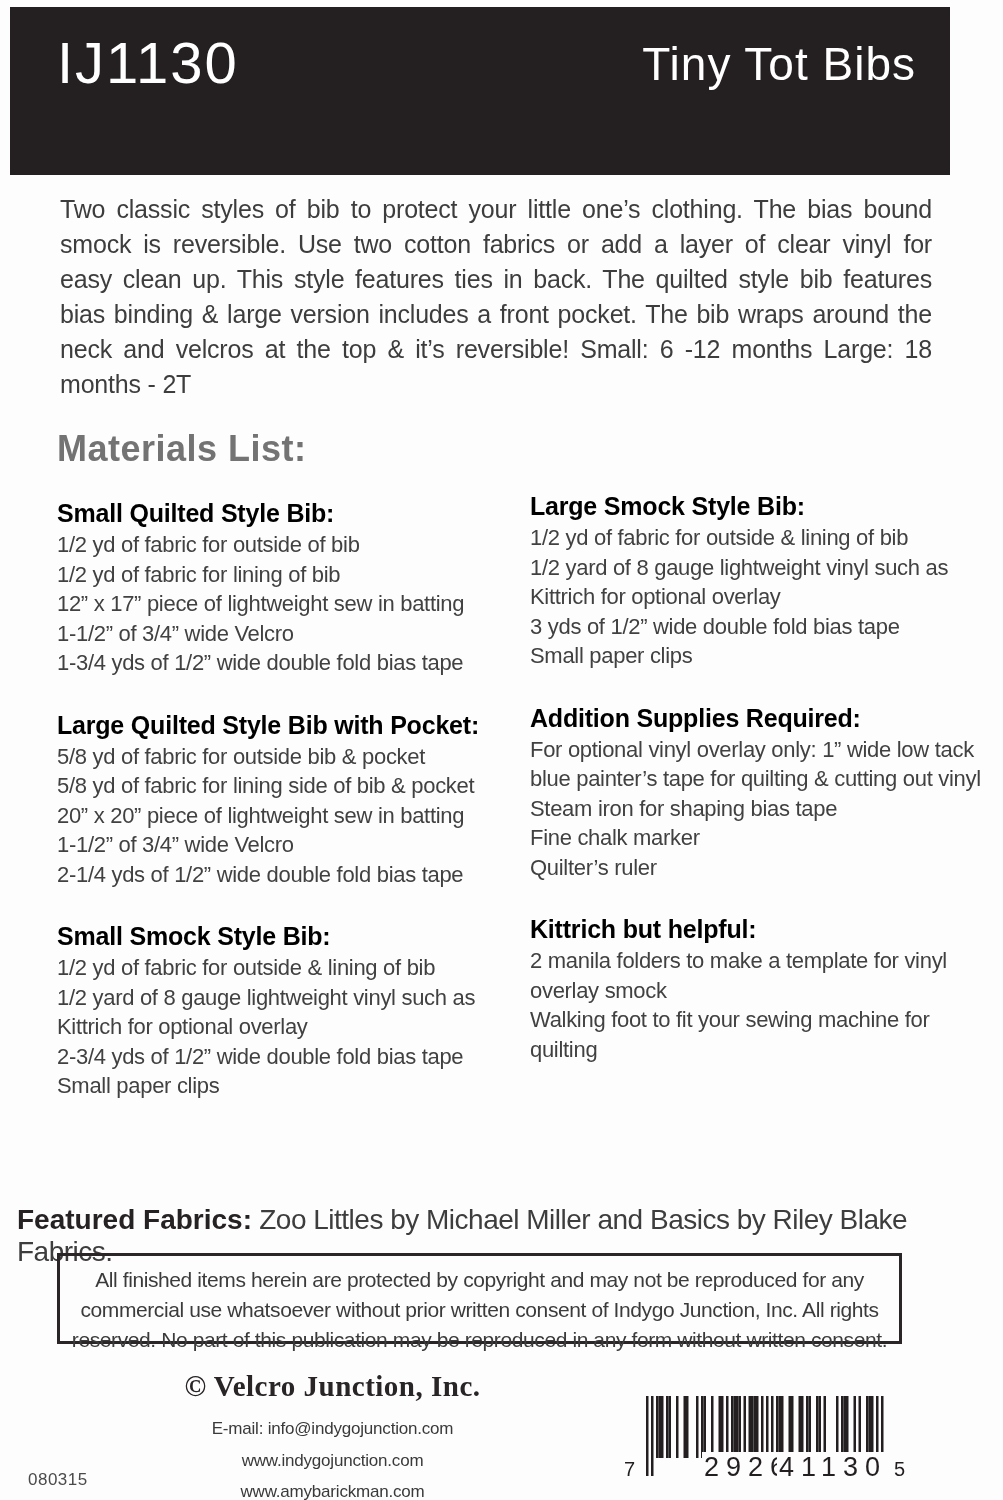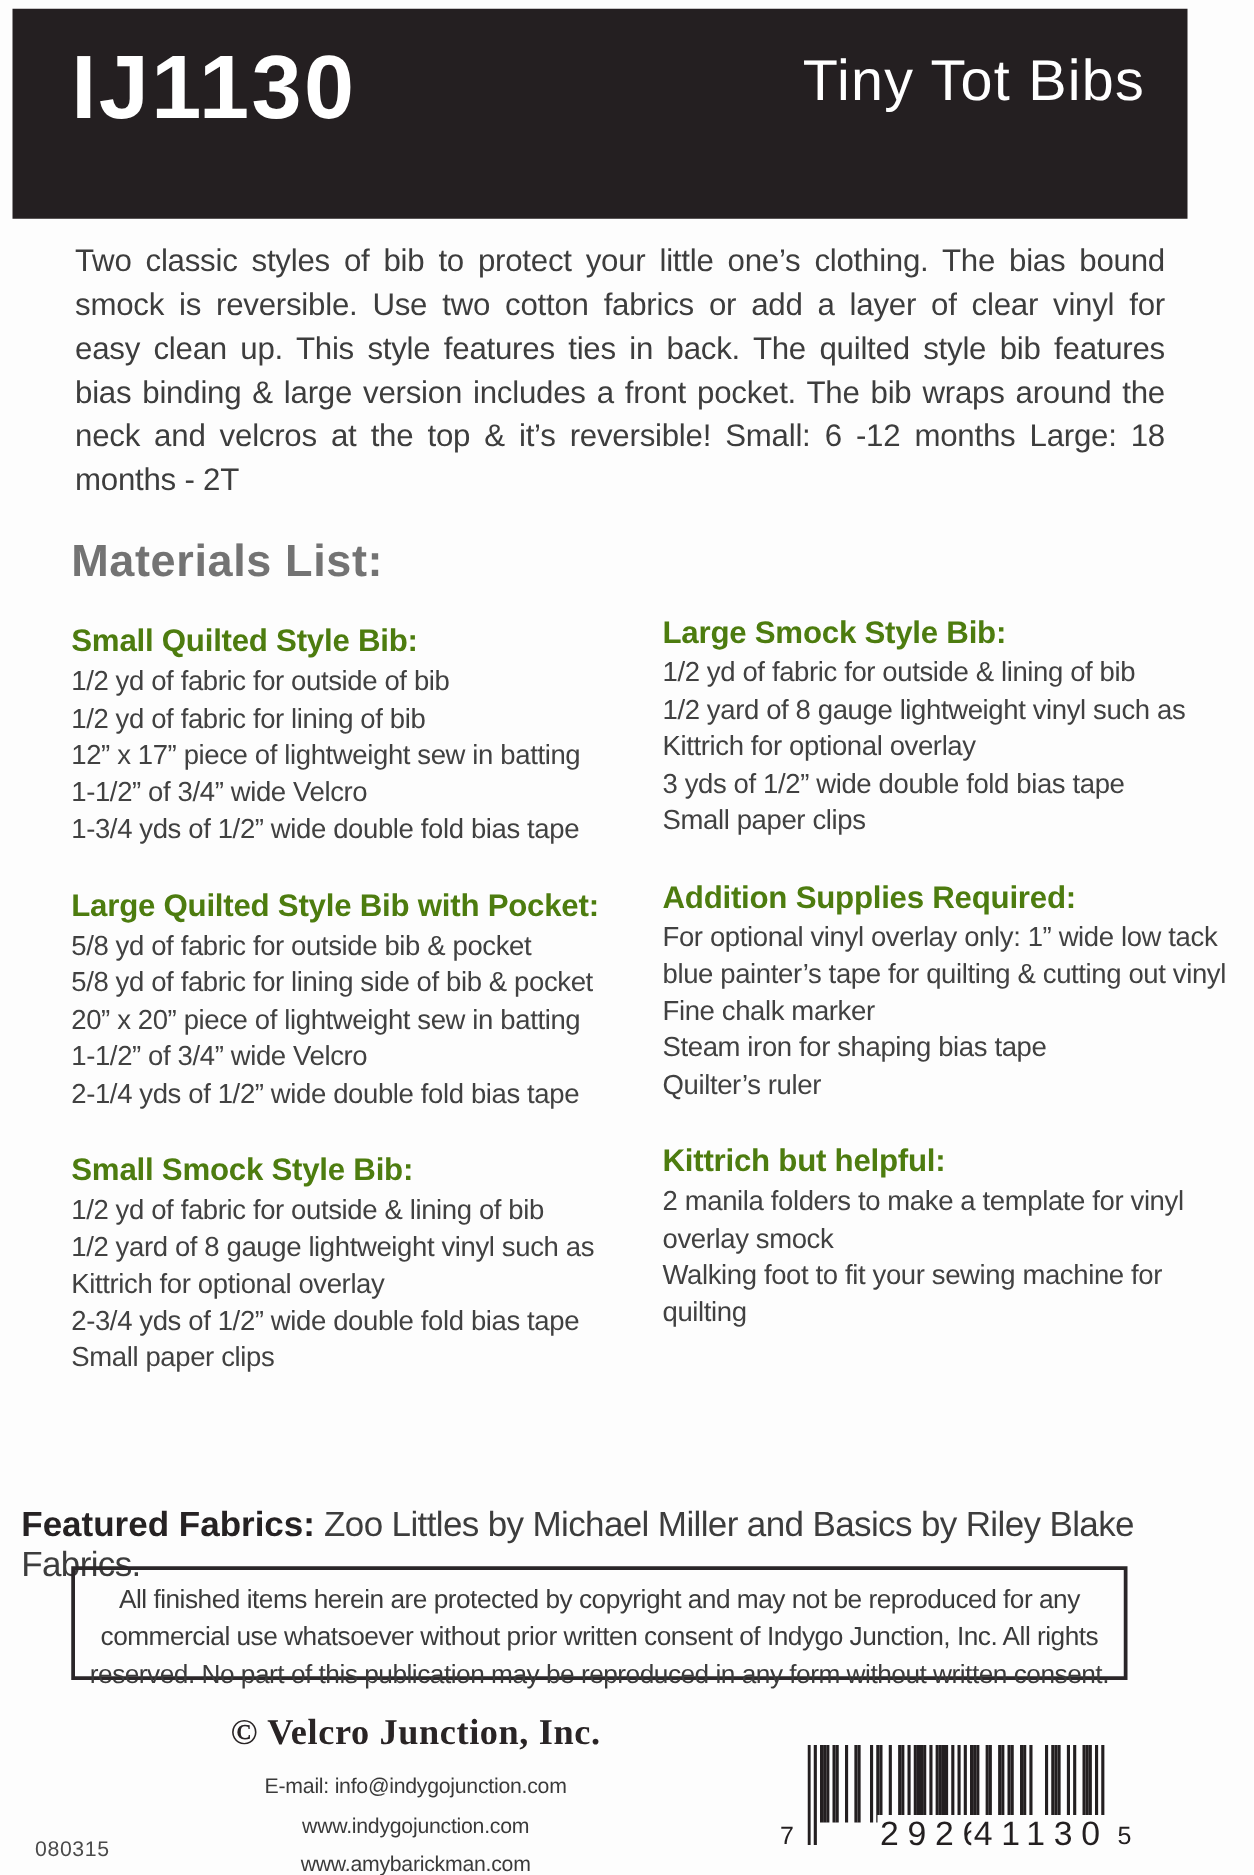--- a/index.html
+++ b/index.html
@@ -9,42 +9,42 @@
     background:#fdfdfd; overflow:hidden;
     font-family:"Liberation Sans", sans-serif; color:#3f3f3f;
   }
   
   .header-bar {
     position:absolute; top:7px; left:10px; width:940px; height:168px;
     background:#241f21;
   }
   .pattern-code {
     position:absolute; left:47px; top:22px;
-    font-size:72px; letter-spacing:2px; color:#ffffff; font-weight:700;text-align:center;
+    font-size:58px; letter-spacing:2px; color:#ffffff; font-weight:400;text-align:center;
   }
   .header-title {
     position:absolute; right:34px; top:30px;
     font-size:46px; color:#ffffff; font-weight:400; letter-spacing:1px;
   }
   
   .intro { position:absolute; top:192px; left:60px; width:872px;
     font-size:25px; line-height:35px; letter-spacing:-0.2px; color:#3d3d3d; }
   .jline { text-align:justify; text-align-last:justify; }
   .jline-last { text-align:left; }
   
   .materials-heading {
     position:absolute; top:428px; left:57px;
     font-size:36px; font-weight:bold; color:#737373; letter-spacing:0.5px;text-align:center;
   }
   .col { position:absolute; }
   .col-left  { top:497px; left:57px;  width:468px; }
   .col-right { top:490px; left:530px; width:455px; }
   .section { margin-top:31px; }
   .section:first-child { margin-top:0; }
-  .section-title { font-size:25px; font-weight:bold; color:#4d7c0f;
+  .section-title { font-size:25px; font-weight:bold; color:#000000;
     line-height:33px; letter-spacing:-0.2px; }
   .item { font-size:22px; line-height:29.5px; letter-spacing:-0.3px;
     white-space:pre-line; color:#414141; }
   
   .featured { position:absolute; top:1204px; left:17px; width:965px;
     font-size:28px; letter-spacing:-0.5px; color:#3d3d3d; }
   .featured b { font-weight:bold; color:#262223; letter-spacing:0; }
   
   .copy-box {
     position:absolute; top:1253px; left:57px; width:845px; height:91px;
@@ -123,22 +123,22 @@
       <div class="item">1/2 yd of fabric for outside &amp; lining of bib</div>
       <div class="item">1/2 yard of 8 gauge lightweight vinyl such as
 Kittrich for optional overlay</div>
       <div class="item">3 yds of 1/2” wide double fold bias tape</div>
       <div class="item">Small paper clips</div>
     </div>
     <div class="section">
       <div class="section-title">Addition Supplies Required:</div>
       <div class="item">For optional vinyl overlay only: 1” wide low tack
 blue painter’s tape for quilting &amp; cutting out vinyl</div>
+      <div class="item">Steam iron for shaping bias tape</div>
       <div class="item">Fine chalk marker</div>
-      <div class="item">Steam iron for shaping bias tape</div>
       <div class="item">Quilter’s ruler</div>
     </div>
     <div class="section">
       <div class="section-title">Kittrich but helpful:</div>
       <div class="item">2 manila folders to make a template for vinyl
 overlay smock</div>
       <div class="item">Walking foot to fit your sewing machine for
 quilting</div>
     </div>
   </div>

